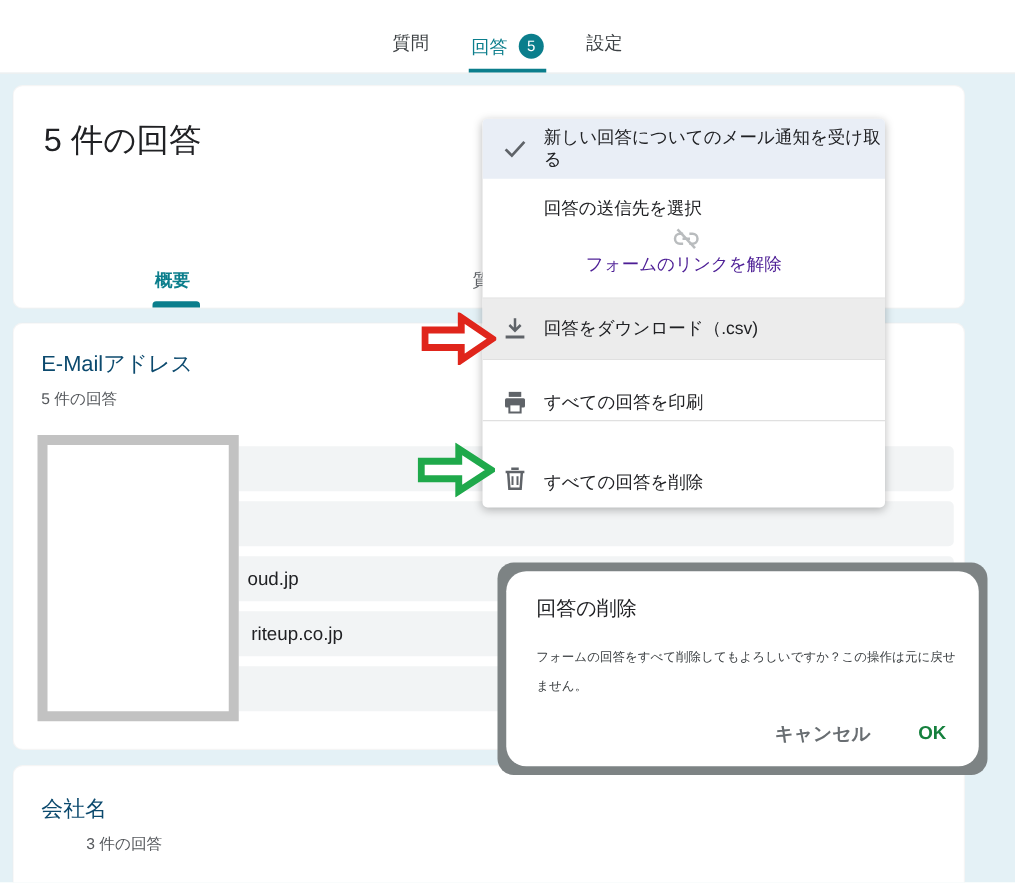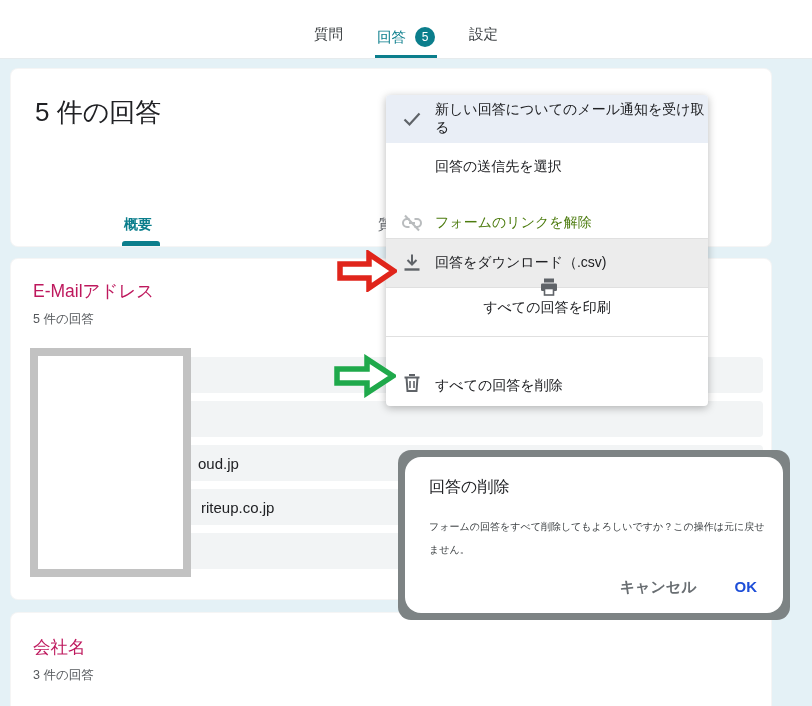--- a/index.html
+++ b/index.html
@@ -28,72 +28,72 @@
   .inner-tabs { position:absolute; left:0; bottom:0; width:100%; height:40px; }
   .inner-tab { position:absolute; font-size:14px; color:#5f6368; bottom:12px; cursor:pointer; }
   .inner-tab.active { color:#0b7e8c; font-weight:bold; }
   .tab-overview { left:113px; }
   .tab-questions { left:367px; }
   .inner-tab-underline { position:absolute; left:111px; bottom:0; width:38px; height:5px;
                          background:#0b7e8c; border-radius:3px 3px 0 0; }
 
   
   .card-email { left:10px; top:258px; width:762px; height:342px; }
-  .q-title { position:absolute; left:22px; font-size:17.5px; color:#be185d; }
+  .q-title { position:absolute; left:22px; font-size:17.5px; color:#0c4a6e; }
   .q-count { position:absolute; left:22px; font-size:12.5px; color:#55585c; }
   .card-email .q-title { top:20px; }
   .card-email .q-count { top:52px; }
   .answer-row { position:absolute; left:20px; width:732px; height:36px; background:#f2f4f5;
                 border-radius:4px; display:flex; align-items:center; font-size:15px; color:#202124; }
   .row-1 { top:98px; } .row-2 { top:142px; } .row-3 { top:186px; }
   .row-4 { top:230px; } .row-5 { top:274px; }
   .row-3 span { padding-left:167px; }
   .row-4 span { padding-left:170px; }
 
   
   .redaction { position:absolute; left:30px; top:348px; width:161px; height:229px;
                background:#fff; border:8px solid #c2c2c2; z-index:3; }
 
   
   .card-company { left:10px; top:612px; width:762px; height:120px; }
   .card-company .q-title { top:22px; }
-  .card-company .q-count { top:54px; }
+  .card-company .q-count { top:54px;margin-left:36px; }
 
   
   .menu { position:absolute; left:386px; top:95px; width:322px; height:311px; background:#fff;
           border-radius:4px; box-shadow:0 2px 8px rgba(0,0,0,.28); z-index:5; overflow:hidden; }
   .menu-item { position:absolute; left:0; width:100%; height:48px; display:flex;
                align-items:center; font-size:14px; color:#202124; cursor:pointer; }
   .menu-item .mi-icon { width:24px; height:24px; margin:0 11px 0 14px; flex:0 0 auto; }
   .menu-item .mi-spacer { width:49px; flex:0 0 auto; }
   .mi-1 { top:0; background:#e9eef6; }
   .mi-2 { top:48px; }
-  .mi-3 { top:104px; height:47px; color:#4d7c0f; cursor:default; }
+  .mi-3 { top:84px; height:47px; color:#4c1d95; cursor:default;flex-direction:column; }
   .mi-4 { top:144px; background:#ececec; }
-  .mi-5 { top:180px;flex-direction:column; }
+  .mi-5 { top:203px; }
   .mi-6 { top:242px; height:58px;align-items:flex-end; }
   .menu-divider { position:absolute; left:0; width:100%; height:1px; background:#e0e0e0; }
   .md-1 { top:143px; } .md-2 { top:192px; } .md-3 { top:241px; }
 
   
   .arrow { position:absolute; z-index:10; }
   .arrow-red { left:337px; top:250px; }
   .arrow-green { left:334px; top:354px; }
 
   
   .dialog-outer { position:absolute; left:398px; top:450px; width:392px; height:170px;
                   background:#7d8384; border-radius:13px; padding:7px; z-index:12; }
   .dialog { position:relative; width:100%; height:100%; background:#fff; border-radius:16px; }
   .dialog-title { position:absolute; left:24px; top:20px; font-size:16px; color:#202124; }
   .dialog-body { position:absolute; left:24px; top:58px; width:342px; font-size:10px;
                  line-height:23px; color:#3c4043; }
   .dialog-actions { position:absolute; right:26px; bottom:16px; display:flex; gap:38px;
                     font-size:15px; font-weight:bold; }
   .btn-cancel { color:#696e72; cursor:pointer; }
-  .btn-ok { color:#1d4ed8; cursor:pointer; }
+  .btn-ok { color:#15803d; cursor:pointer; }
 
   svg { display:block; }
 </style>
 </head>
 <body>
 
 <div class="screen">
 
   <div class="page-bg"></div>
 

